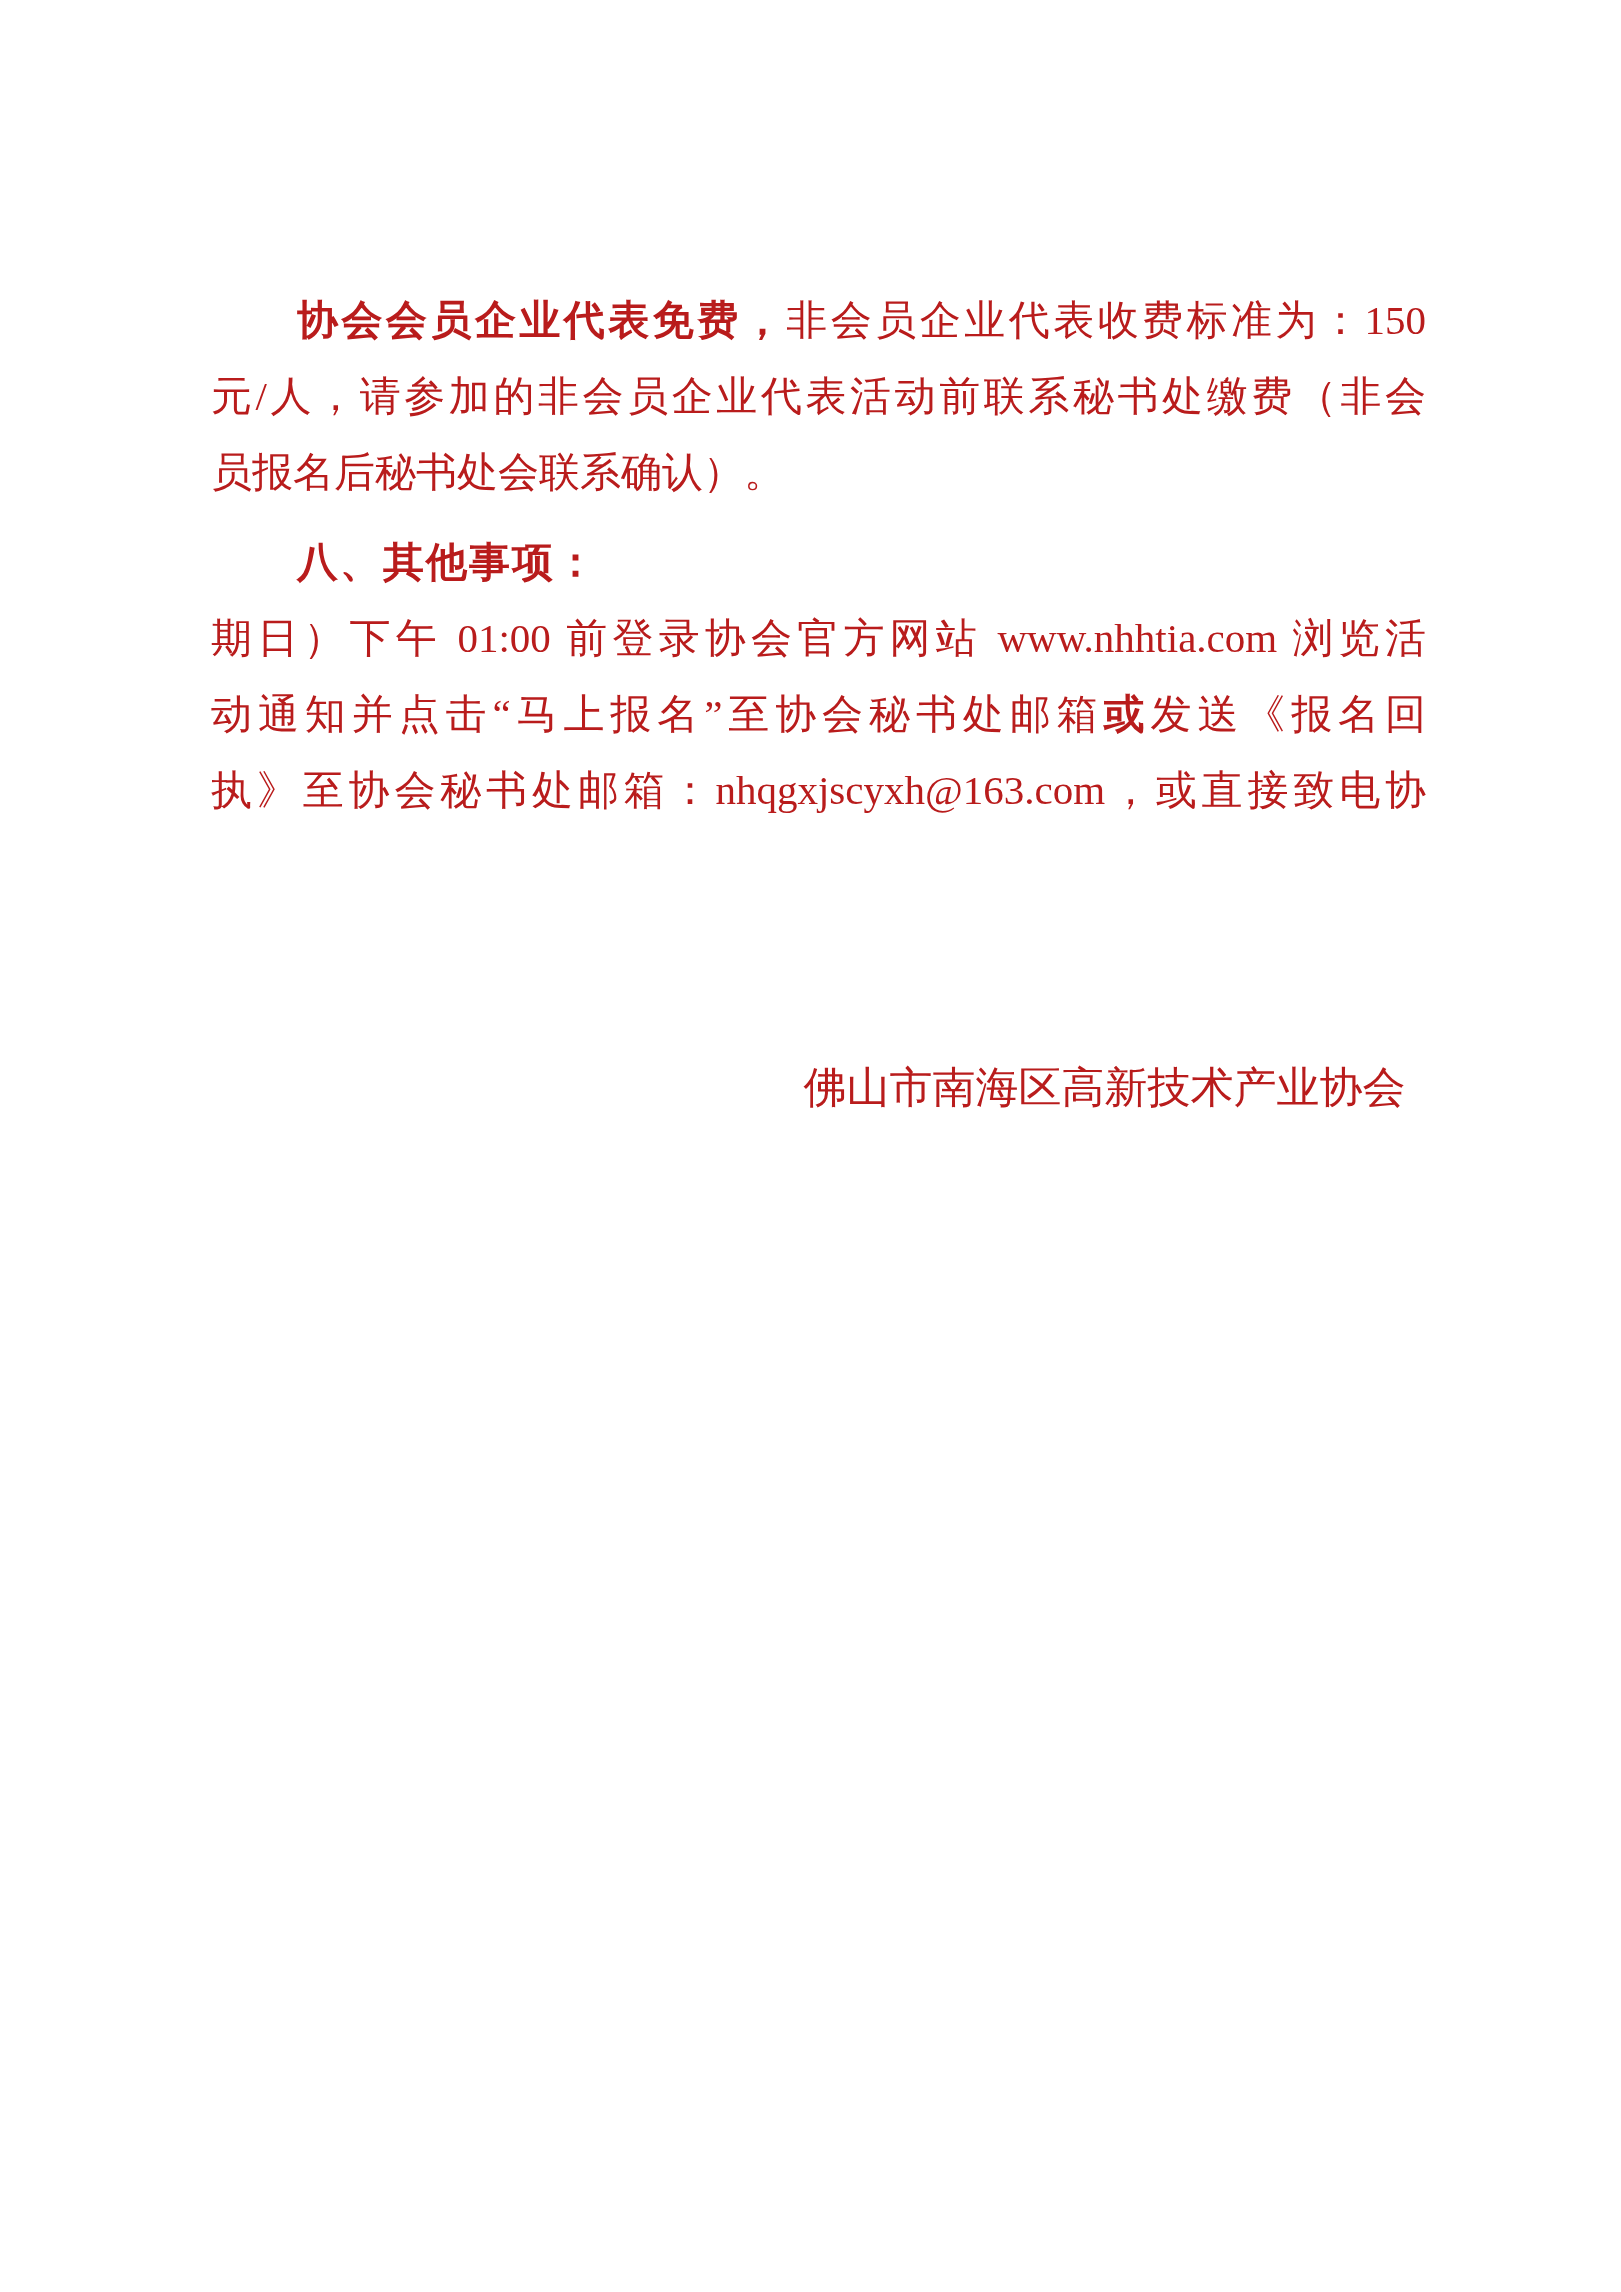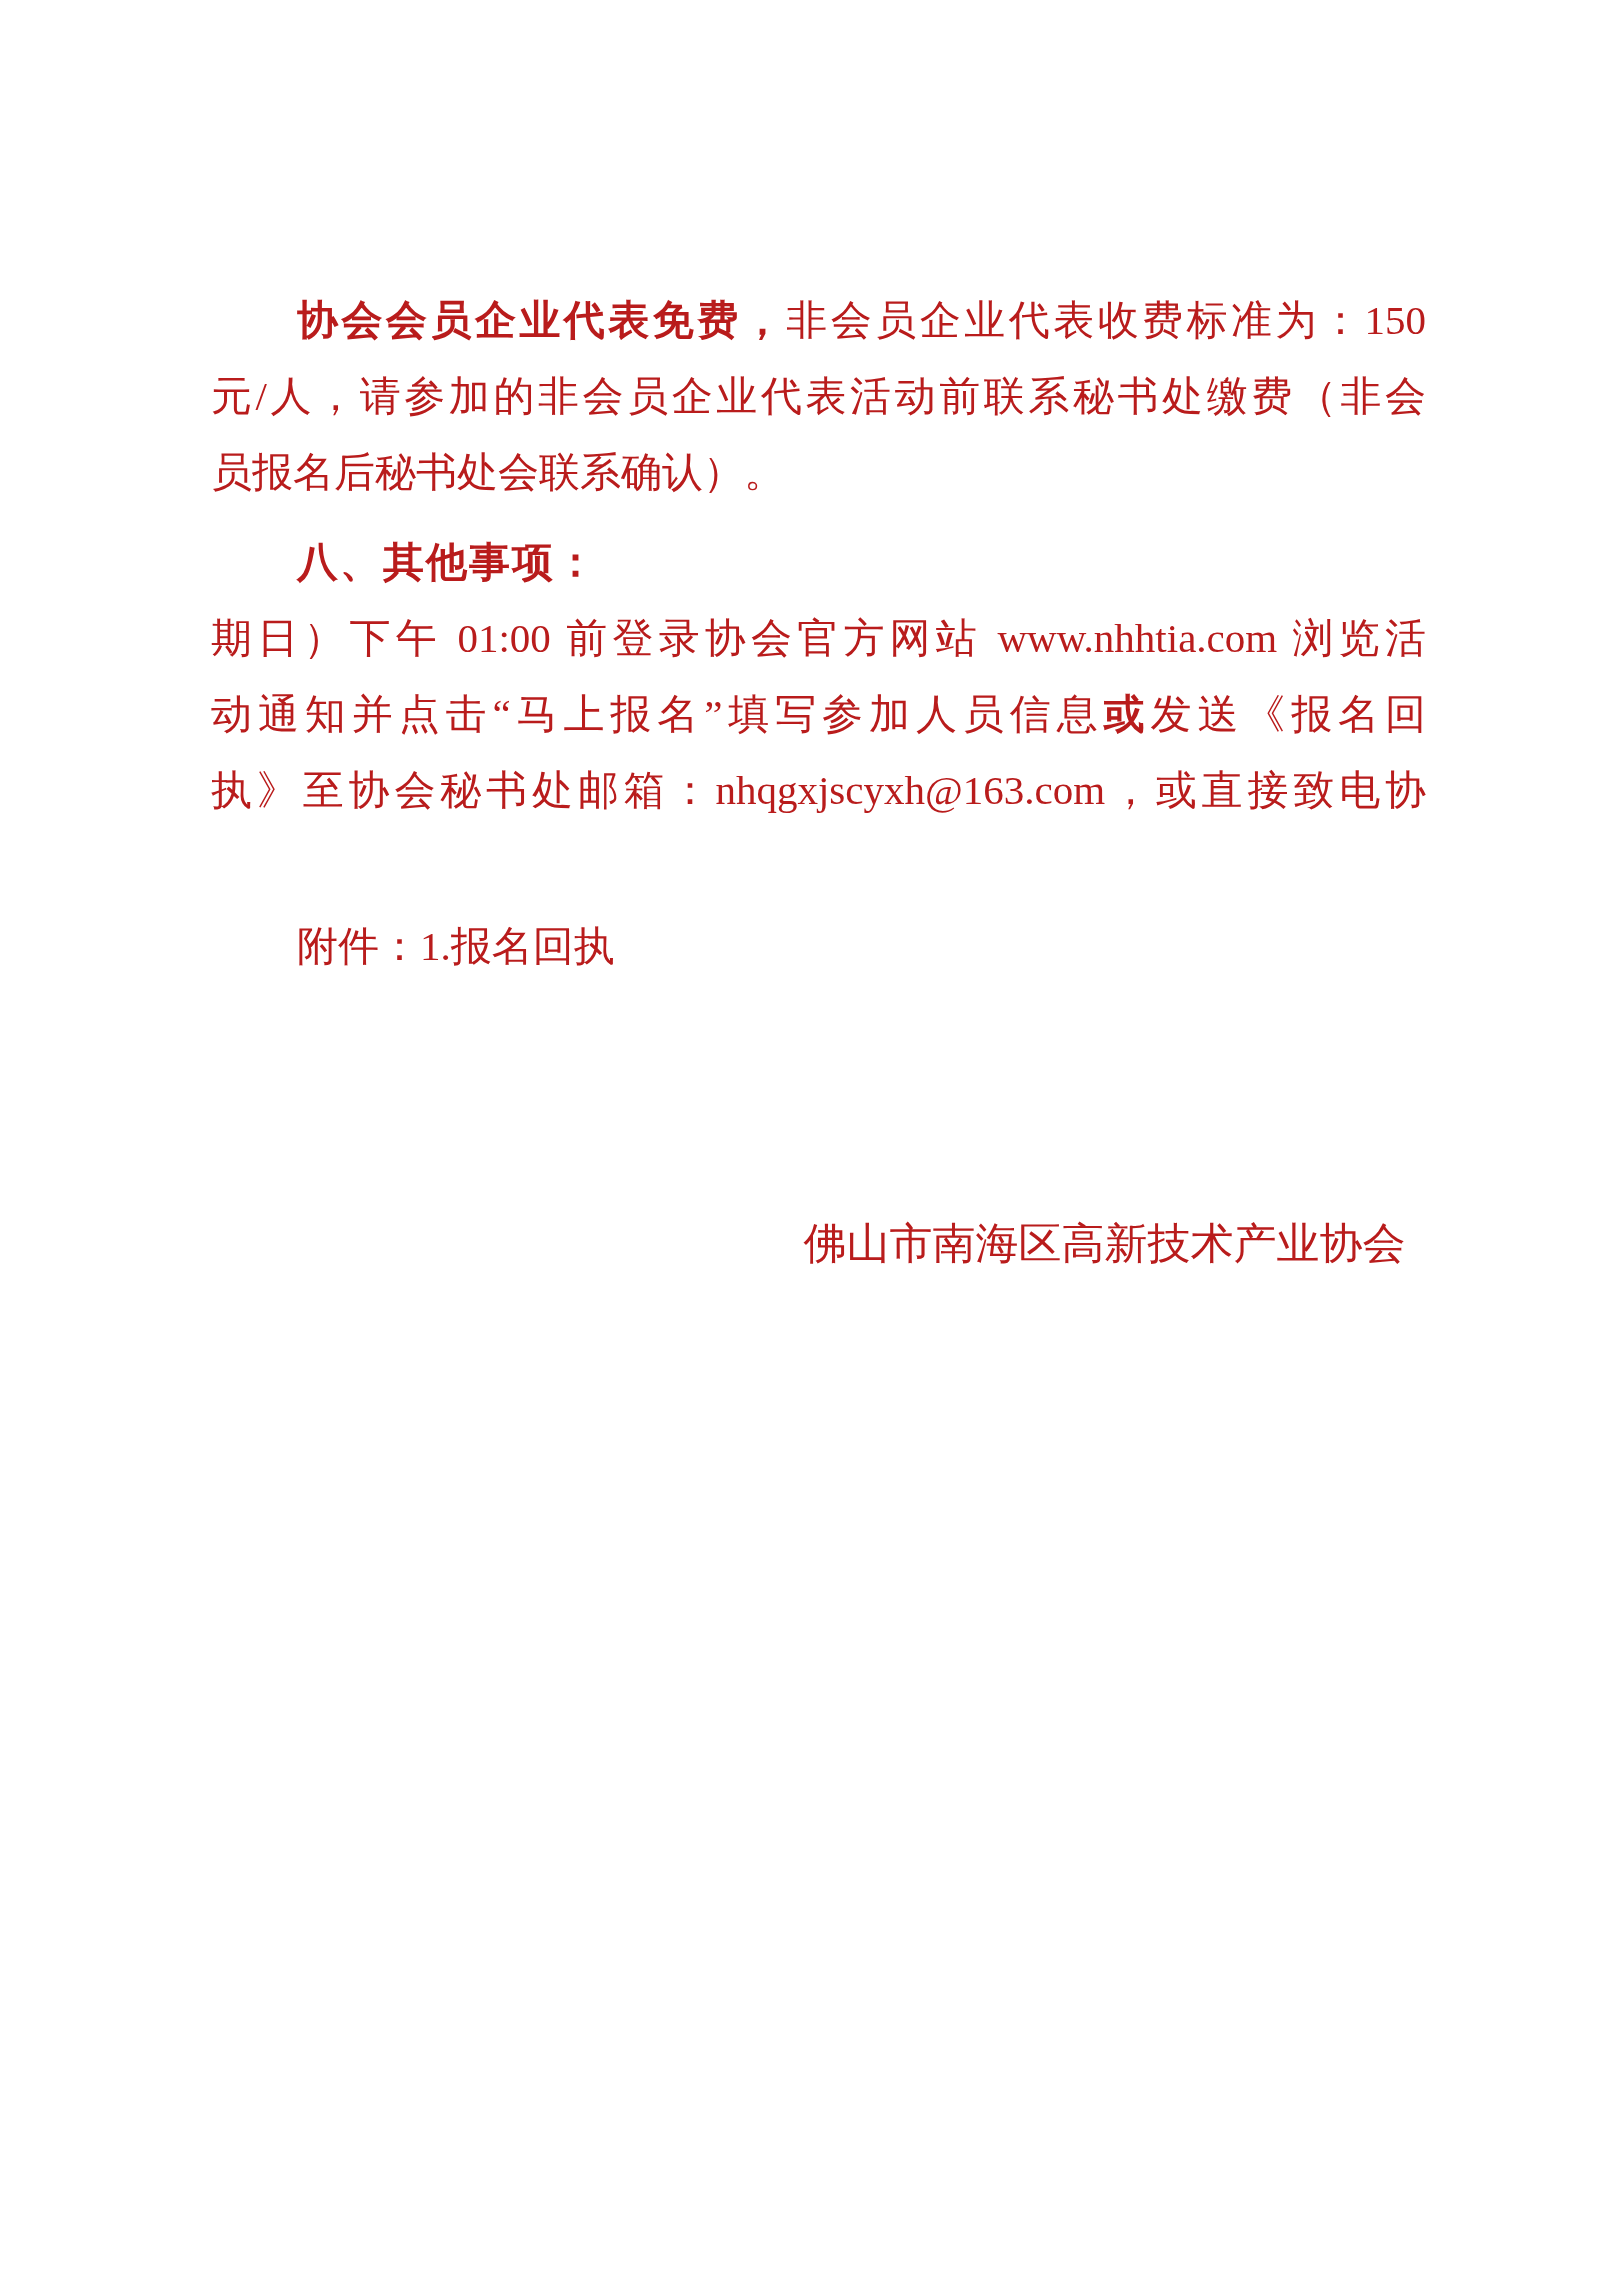--- a/index.html
+++ b/index.html
@@ -73,25 +73,24 @@
 
     <div class="line justify">元/人，请参加的非会员企业代表活动前联系秘书处缴费（非会</div>
 
     <div class="line">员报名后秘书处会联系确认）。</div>
 
     <div class="line heading indent">八、其他事项：</div>
 
 
     <div class="line justify">期日）下午 01:00 前登录协会官方网站 www.nhhtia.com 浏览活</div>
 
-    <div class="line justify"><span>动通知并点击“马上报名”填写参加人员信息</span><span class="bold">或</span><span>发送《报名回</span></div>
+    <div class="line justify"><span>动通知并点击“马上报名”至协会秘书处邮箱</span><span class="bold">或</span><span>发送《报名回</span></div>
 
     <div class="line justify">执》至协会秘书处邮箱：nhqgxjscyxh@163.com，或直接致电协</div>
 
 
-    <div class="line attachment indent">附件：1.报名回执</div>
 
     <div class="line signature">佛山市南海区高新技术产业协会</div>
 
 
   </div>
 </div>
 
 
 </body></html>

